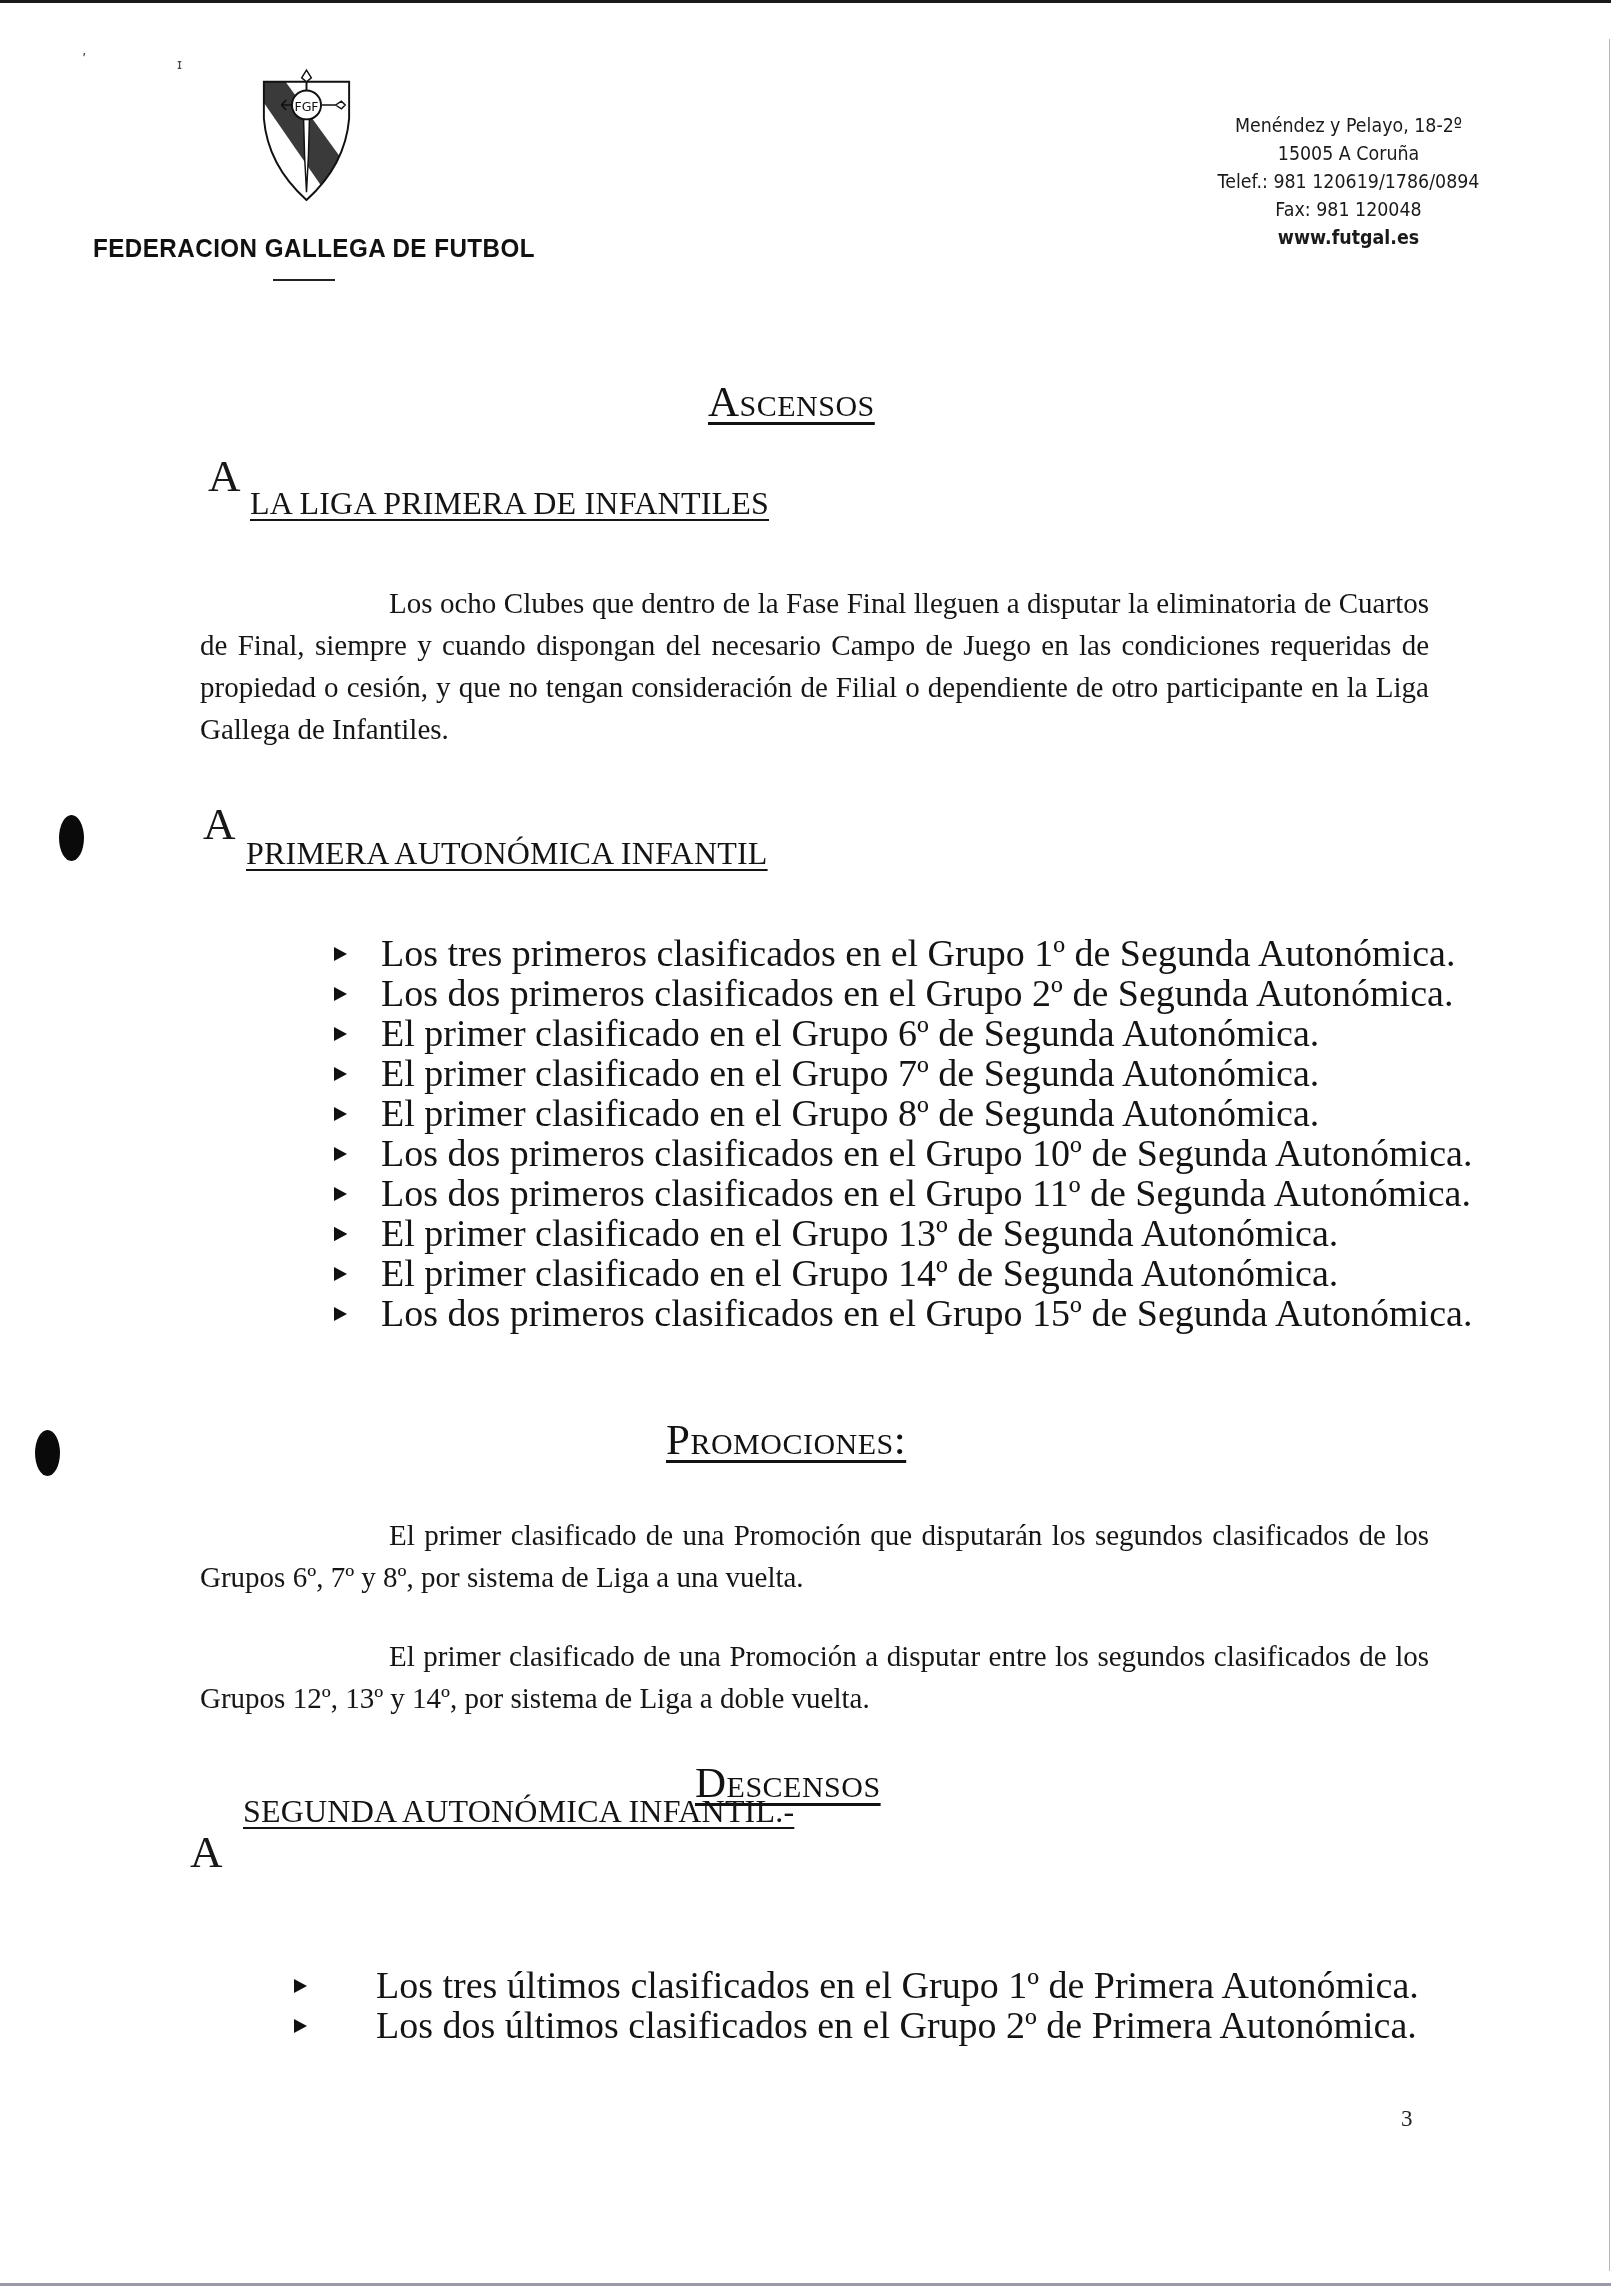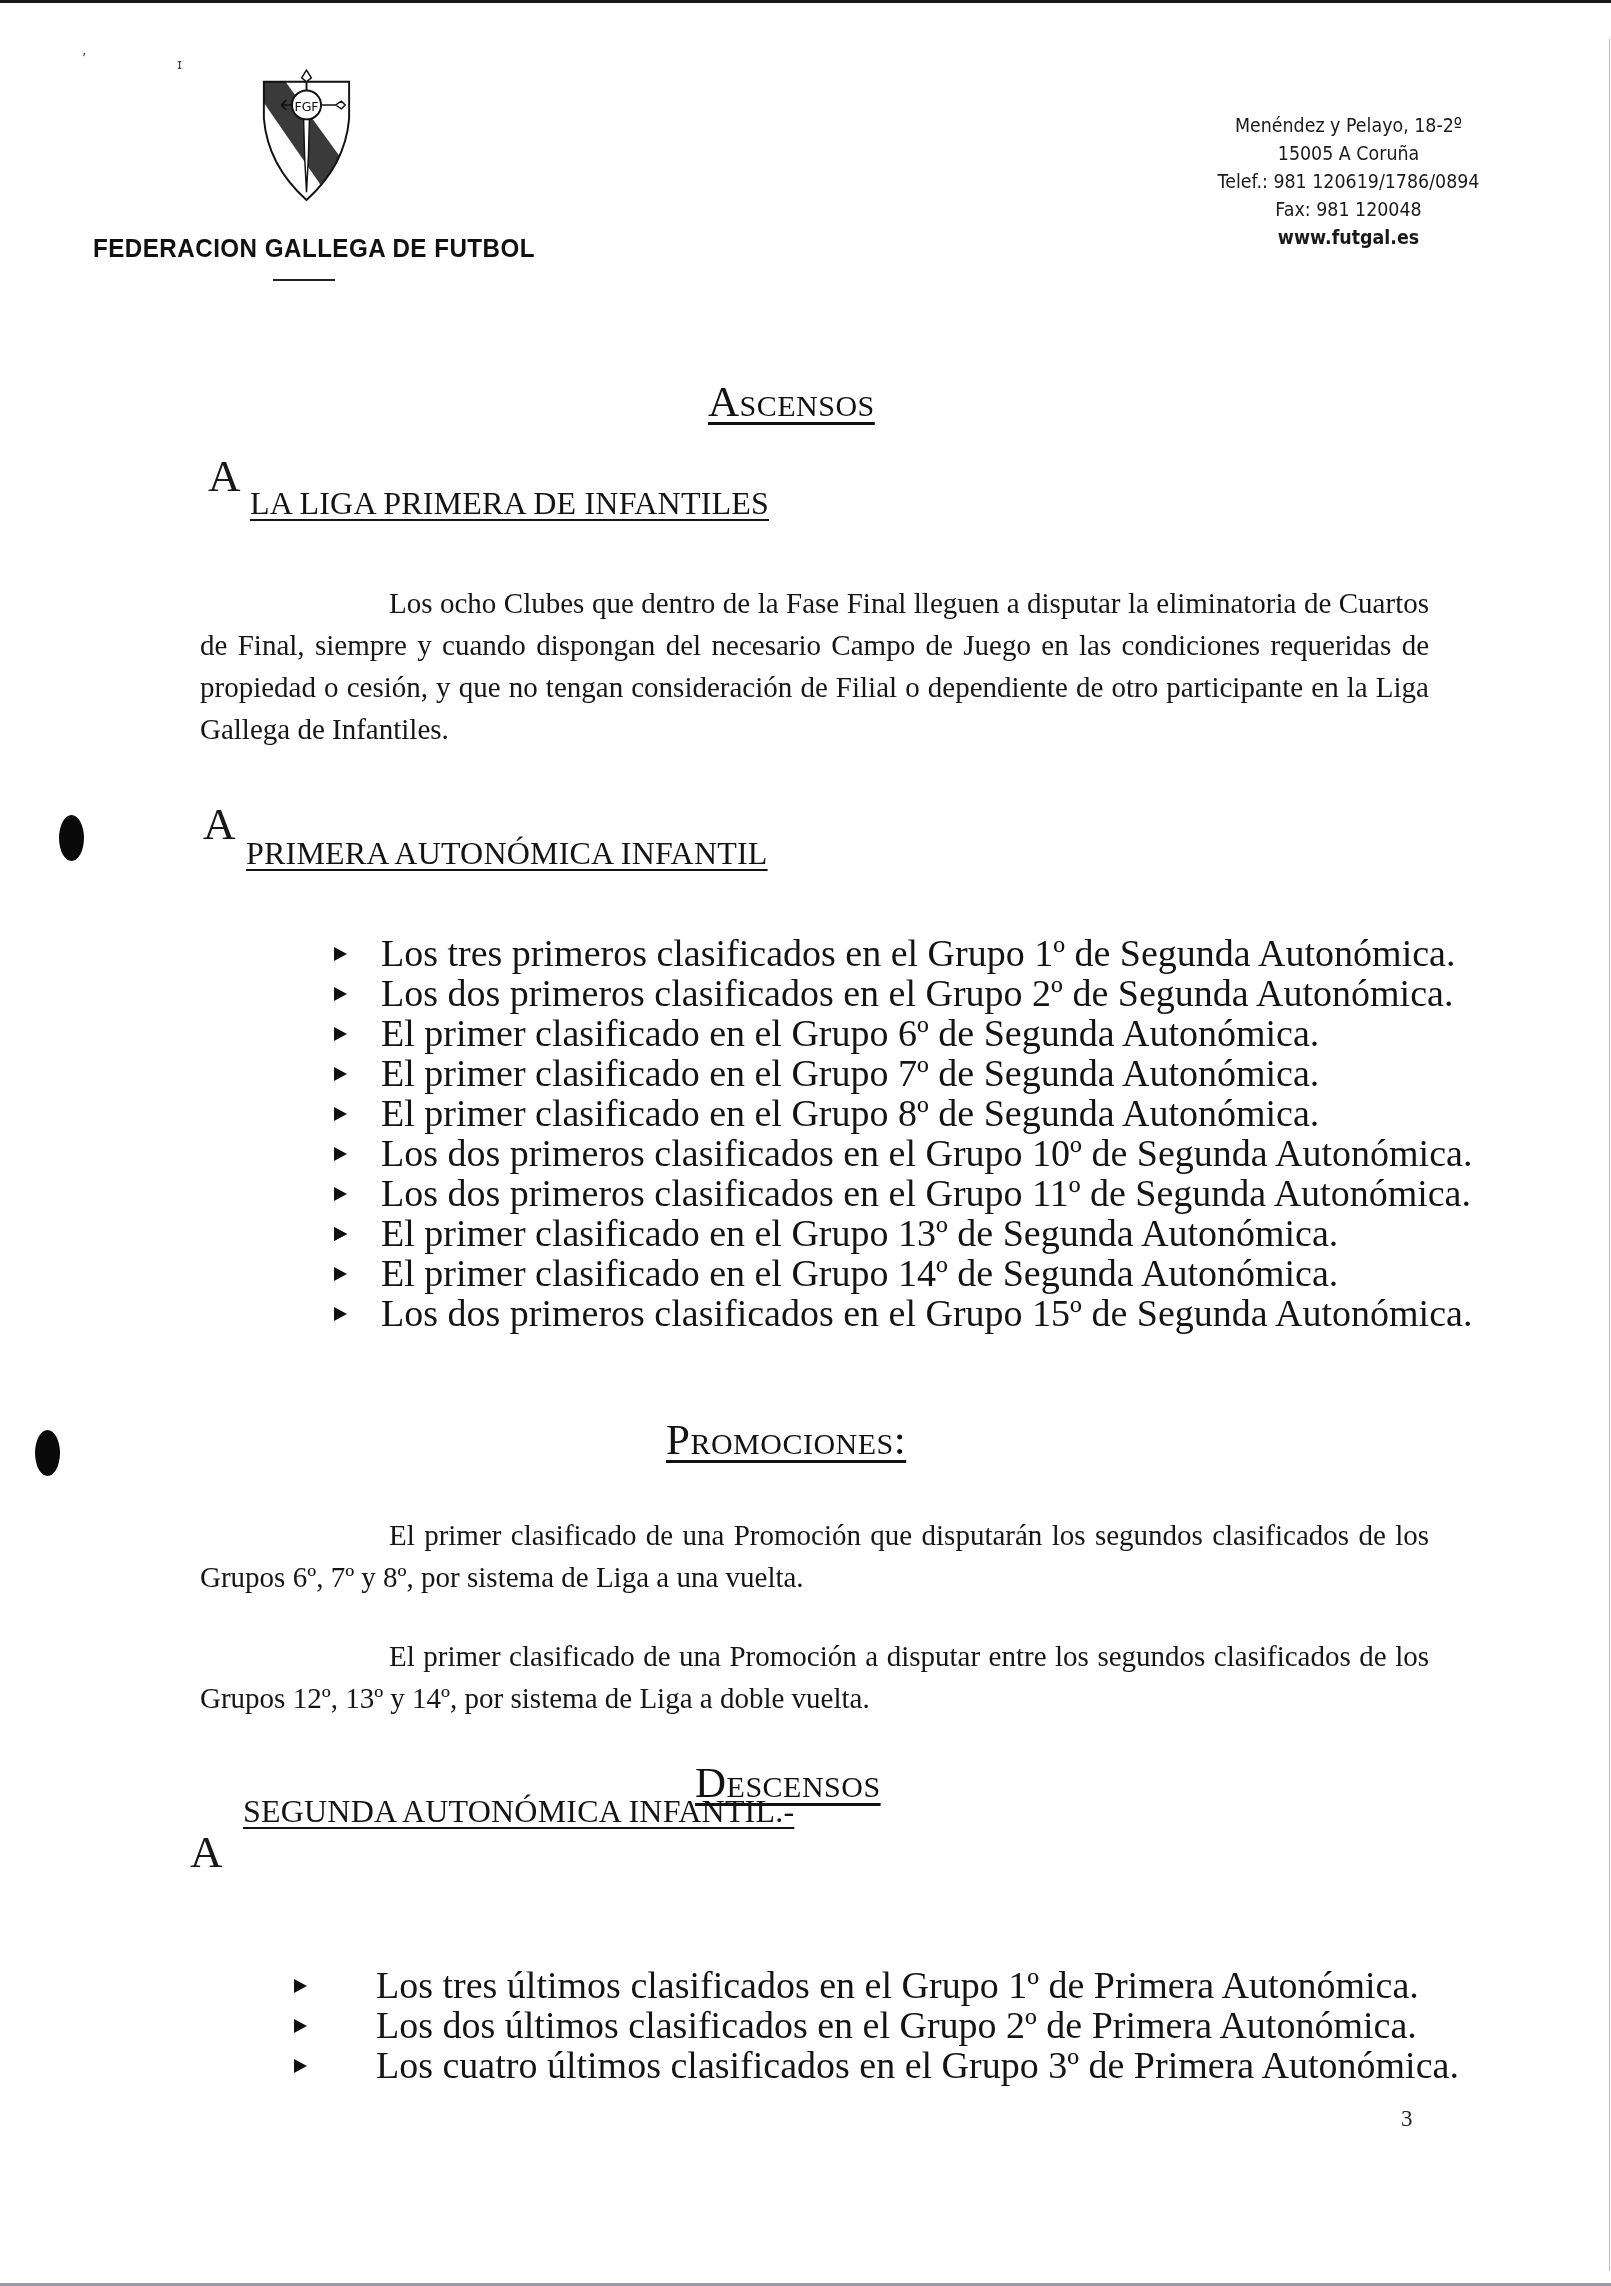--- a/index.html
+++ b/index.html
@@ -134,17 +134,16 @@
 <div class="para" style="top:1635px;">El primer clasificado de una Promoción a disputar entre los segundos clasificados de los Grupos 12º, 13º y 14º, por sistema de Liga a doble vuelta.</div>
 
 <div class="section-title" style="left:695px;top:1758px;">Descensos</div>
 
 <div class="big-a" style="left:190px;top:1830px;">A</div>
 <div class="sub-title" style="left:243px;top:1793px;">SEGUNDA AUTONÓMICA INFANTIL.-</div>
 
 <ul class="bullet-list desc" style="left:294px;top:1965px;">
   <li><span class="arrow"></span><span>Los tres últimos clasificados en el Grupo 1º de Primera Autonómica.</span></li>
   <li><span class="arrow"></span><span>Los dos últimos clasificados en el Grupo 2º de Primera Autonómica.</span></li>
-  <li><span class="arrow"></span><span>Los cuatro últimos clasificados en el Grupo 3º de Primera Autonómica.</span></li>
 </ul>
 
 <div class="page-number">3</div>
 
 
 </body></html>

